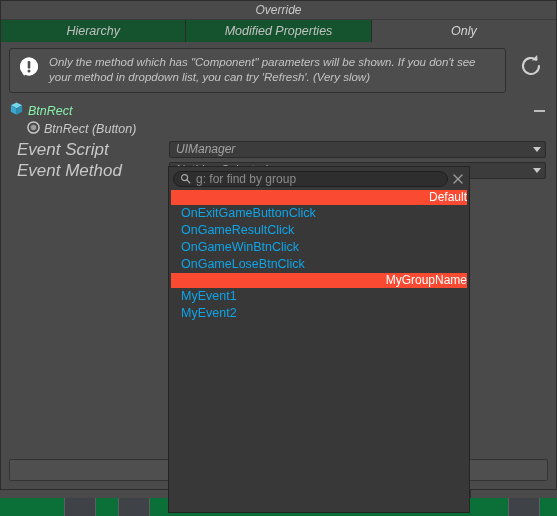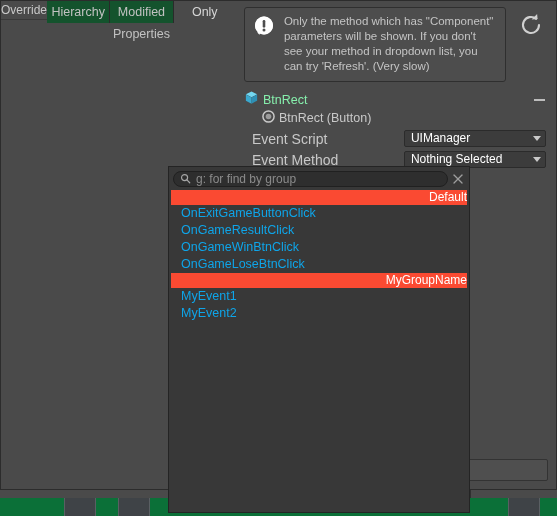--- a/index.html
+++ b/index.html
@@ -50,21 +50,21 @@
     width: 1px; background: rgba(0,0,0,0.35);
   }
 
   
   #override-window {
     position: absolute; left: 0; top: 0;
     width: 557px; height: 490px;
     background: #4a4a4a;
     border: 1px solid #2c2c2c;
     box-sizing: border-box;
-    display: flex; flex-direction: row;
+    display: flex; flex-direction: column; font-style: italic;
   }
 
   
   .win-title {
     height: 18px; line-height: 18px;
     text-align: center;
     color: #c8c8c8; font-size: 12px;
     background: #4a4a4a;
     border-bottom: 1px solid #3a3a3a;
   }
@@ -151,32 +151,32 @@
     width: 11px; height: 2px; background: #bdbdbd;
   }
 
   
   .prop-row {
     display: flex; align-items: center;
     height: 19px; margin-top: 2px;
   }
   .prop-label {
     width: 160px;
-    color: #c8c8c8; font-size: 14px;
+    color: #c8c8c8; font-size: 17px;
     padding-left: 8px; box-sizing: border-box;
   }
   .prop-dropdown {
     flex: 1;
     height: 17px;
     background: #3c3c3c;
     border: 1px solid #2b2b2b;
     border-radius: 2px;
     display: flex; align-items: center;
     padding: 0 4px 0 6px;
-    color: #ffffff; font-size: 12px;
+    color: #a3a3a3; font-size: 12px;
     cursor: pointer;
     box-sizing: border-box;
     margin-right: 2px;
   }
   .prop-dropdown .val { flex: 1; line-height: 15px; }
   .caret {
     width: 0; height: 0;
     border-left: 4px solid transparent;
     border-right: 4px solid transparent;
     border-top: 5px solid #c9c9c9;

